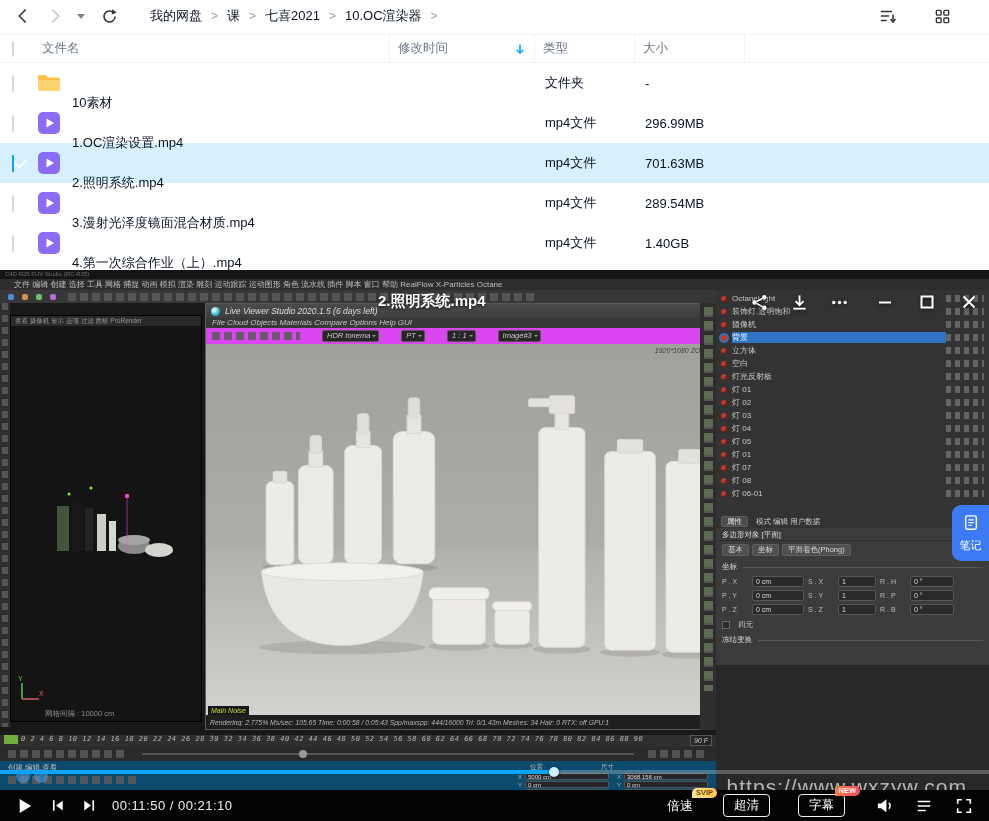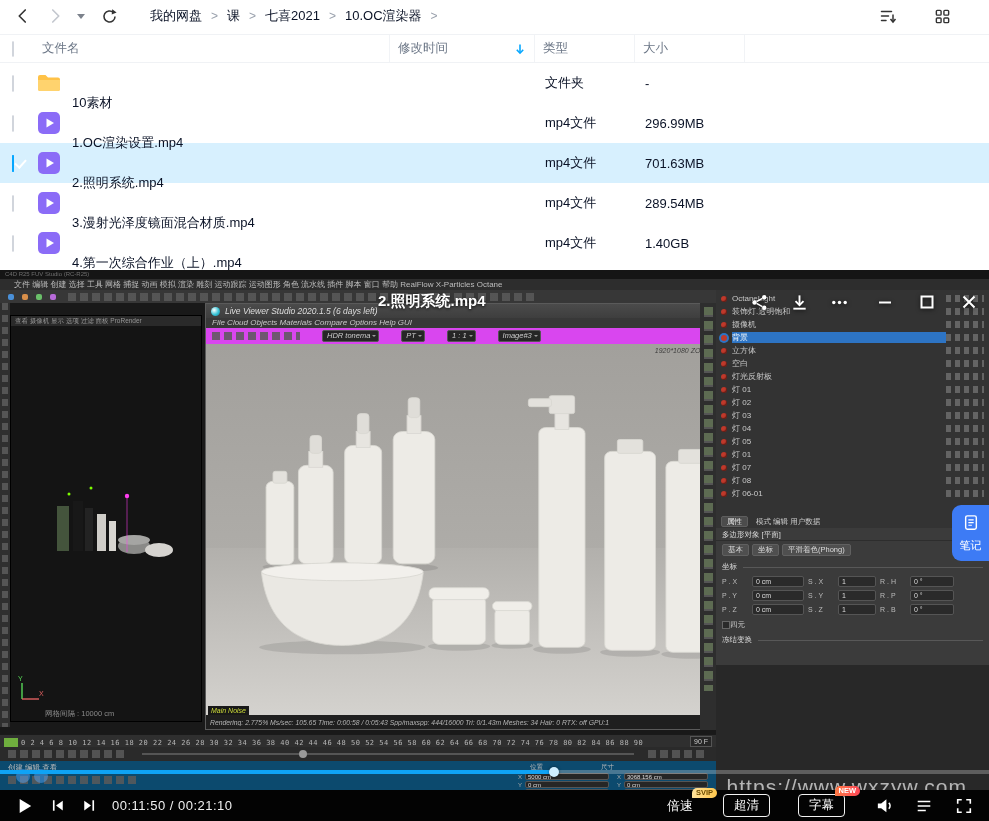--- a/index.html
+++ b/index.html
@@ -86,24 +86,24 @@
 .attr-head{display:flex;align-items:center;gap:8px;height:13px;background:#333;padding:0 5px;}
 .attr-tab{background:#4c4c4c;border:1px solid #5e5e5e;border-radius:2px;padding:0 5px;line-height:9px;color:#eee;}
 .attr-obj{height:13px;line-height:13px;padding:0 6px;color:#ddd;border-bottom:1px solid #2d2d2d;white-space:nowrap;overflow:hidden;}
 .attr-tabs{display:flex;gap:3px;padding:3px 6px;}
 .attr-tab-btn{background:#4f4f4f;border:1px solid #606060;border-radius:2px;padding:0 5px;line-height:10px;font-size:7.5px;color:#ddd;}
 .attr-section{display:flex;align-items:center;padding:3px 6px 1px;color:#d8d8d8;}
 .attr-section::after{content:"";flex:1;height:1px;background:#585858;margin-left:6px;}
 .coord-grid{display:grid;grid-template-columns:26px 52px 26px 38px 26px 44px;gap:3px 4px;padding:3px 6px;align-items:center;}
 .coord-lab{color:#bbb;font-size:7px;white-space:nowrap;}
 .coord-box{background:#2a2a2a;border:1px solid #555;border-radius:2px;height:11px;line-height:10px;padding:0 3px;color:#ddd;font-size:7px;white-space:nowrap;overflow:hidden;}
-.attr-quat{display:flex;align-items:center;gap:0;padding:2px 6px;}
+.attr-quat{display:flex;align-items:center;gap:8px;padding:2px 6px;}
 .mini-box{width:8px;height:8px;border:1px solid #666;background:#2a2a2a;}
 .v-rightfill{left:716px;top:395px;width:273px;height:125px;background:#282828;}
-.v-timeline{left:0;top:464px;width:716px;height:13px;background:#2f2f2f;border-top:1px solid #1a1a1a;display:flex;align-items:flex-end;}
+.v-timeline{left:0;top:464px;width:716px;height:13px;background:#2f2f2f;border-top:1px solid #1a1a1a;display:flex;align-items:flex-start;font-style:italic;}
 .tl-green{width:14px;height:9px;background:#6fae3e;margin:0 3px 0 4px;flex:none;}
 .tl-ticks{flex:1;font-family:"DejaVu Sans Mono",monospace;font-size:7px;letter-spacing:0.5px;color:#b5b5b5;white-space:nowrap;overflow:hidden;}
 .tl-frame{background:#262626;border:1px solid #555;font-size:7px;color:#ccc;padding:0 3px;line-height:9px;margin:0 4px;flex:none;}
 .v-transport{left:0;top:477px;width:716px;height:14px;background:#2a2a2a;display:flex;align-items:center;padding:0 8px;}
 .tr-icons{width:120px;}
 .tr-icons.short{width:60px;}
 .tr-slider{position:relative;flex:1;height:2px;background:#555;margin:0 14px;}
 .tr-handle{position:absolute;left:32%;top:-3px;width:8px;height:8px;border-radius:50%;background:#9a9a9a;}
 .v-bottom{left:0;top:491px;width:716px;height:29px;background:#0c4a6e;display:flex;justify-content:space-between;padding:2px 8px;}
 .mat-menu{font-size:7.5px;color:#bbb;}

